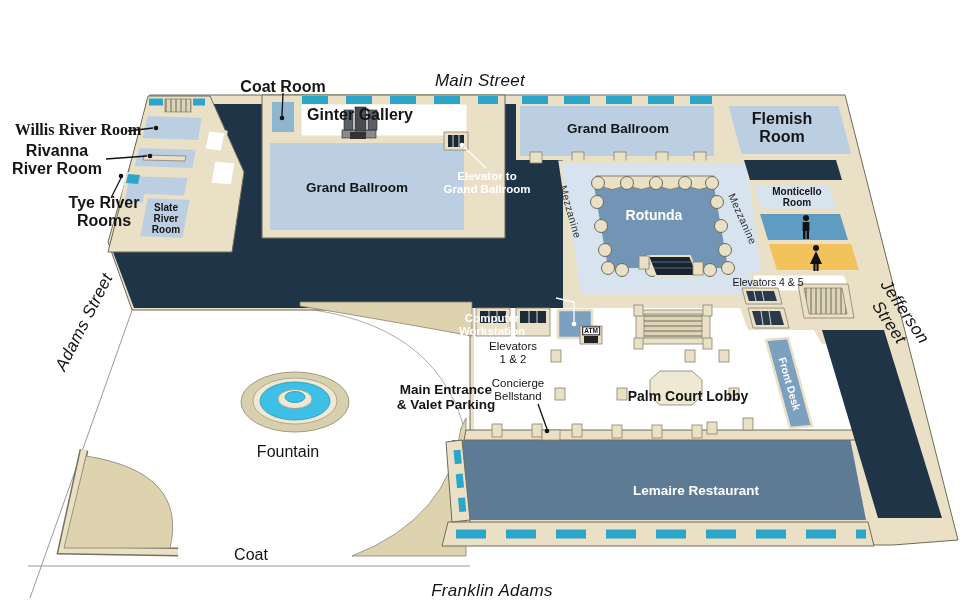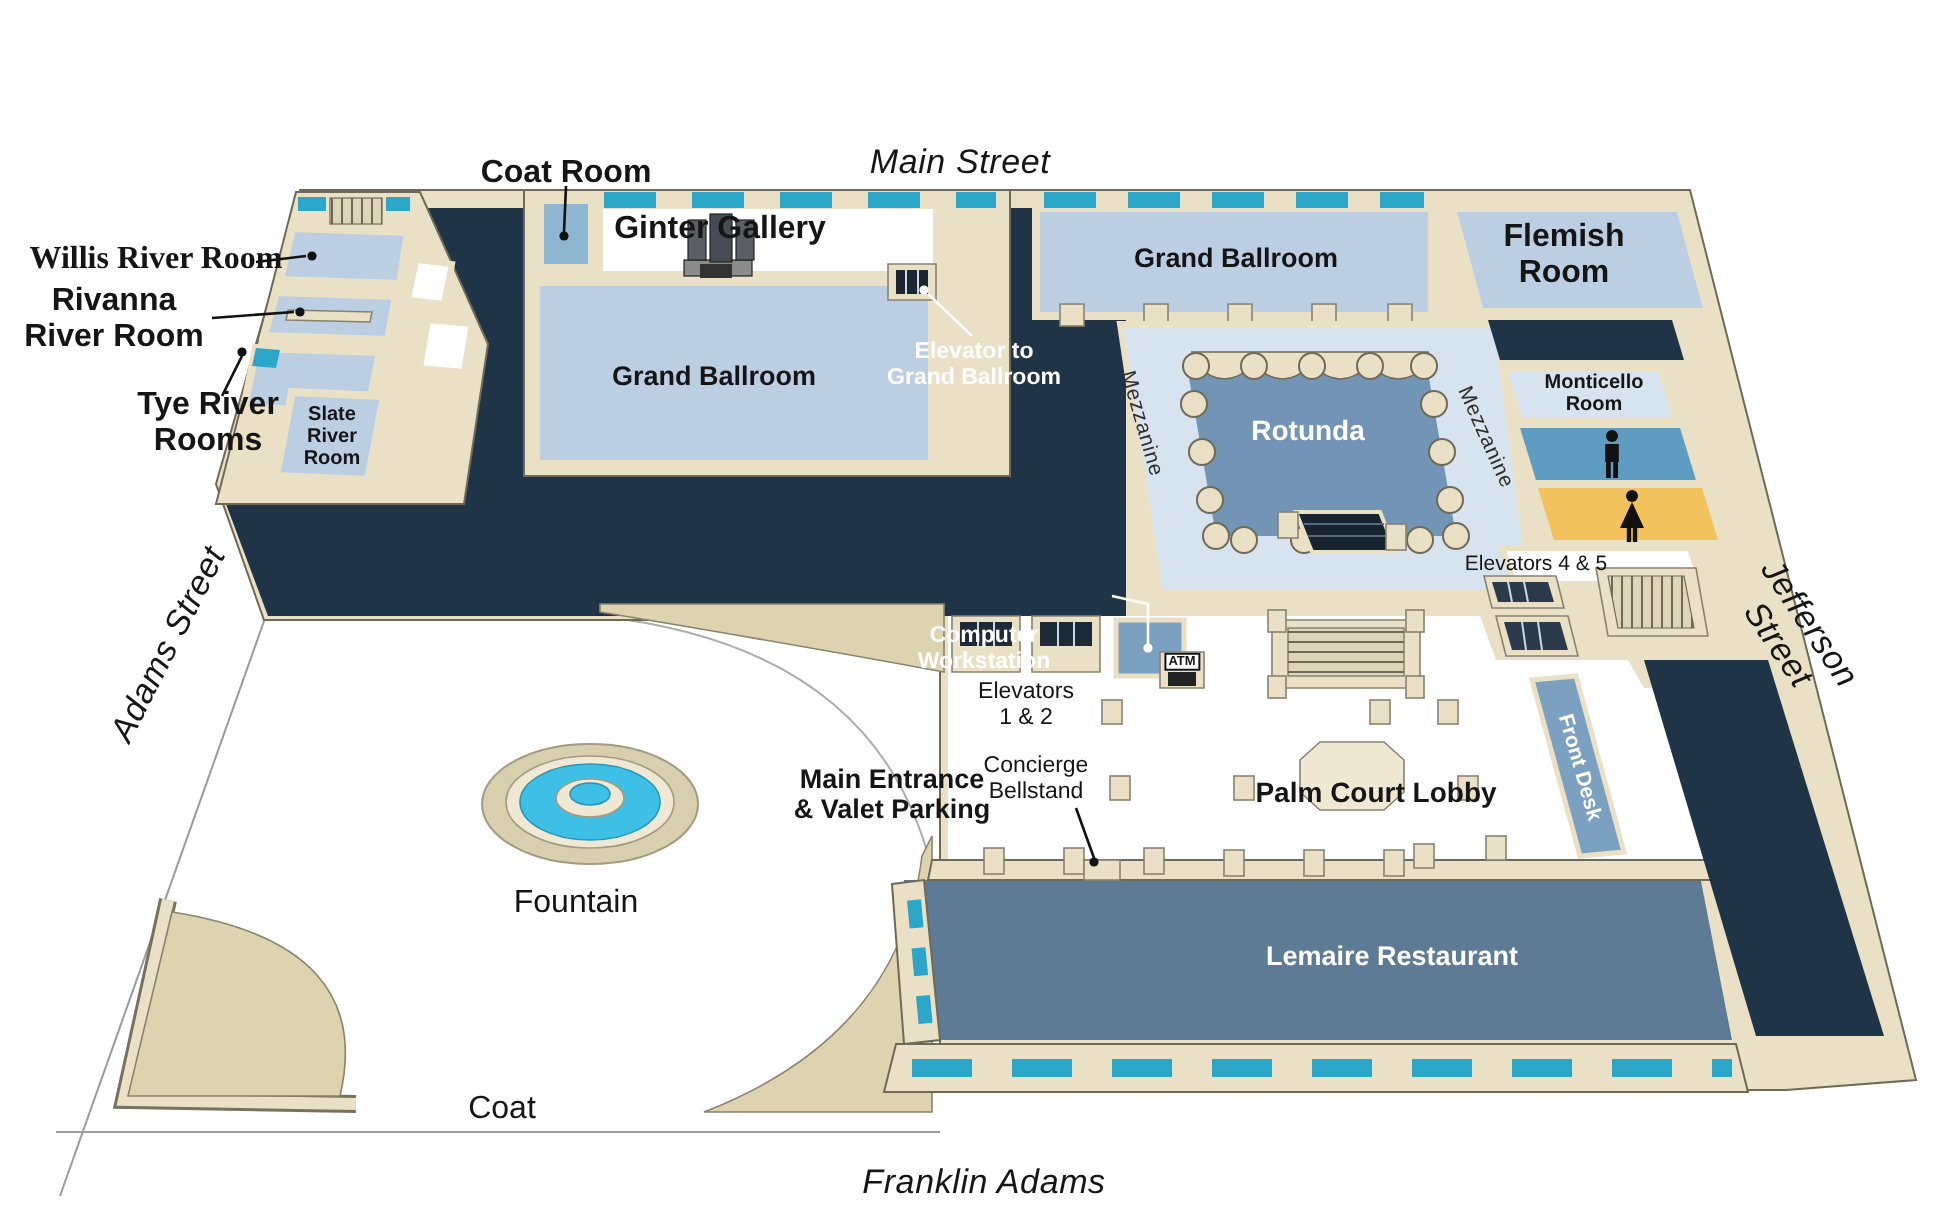--- a/index.html
+++ b/index.html
@@ -298,14 +298,14 @@
 1 &amp; 2</div>
 <div class="lbl chip" style="left:591px;top:331px;">ATM</div>
 <div class="lbl s11" style="left:518px;top:390px;">Concierge
 Bellstand</div>
 <div class="lbl b s14" style="left:688px;top:397px;">Palm Court Lobby</div>
 <div class="lbl b s10 w" style="left:789px;top:384px;--rot:74deg;">Front Desk</div>
 <div class="lbl b s13" style="left:404px;top:397px;margin-left:42px;">Main Entrance
 &amp; Valet Parking</div>
 <div class="lbl s12" style="left:288px;top:452px;">Fountain</div>
 <div class="lbl s12" style="left:251px;top:555px;">Coat</div>
-<div class="lbl b s13 w" style="left:678px;top:478px;padding-left:36px;">Lemaire Restaurant</div>
+<div class="lbl b s13 w" style="left:678px;top:491px;padding-left:36px;">Lemaire Restaurant</div>
 </div>
 
 </body></html>

